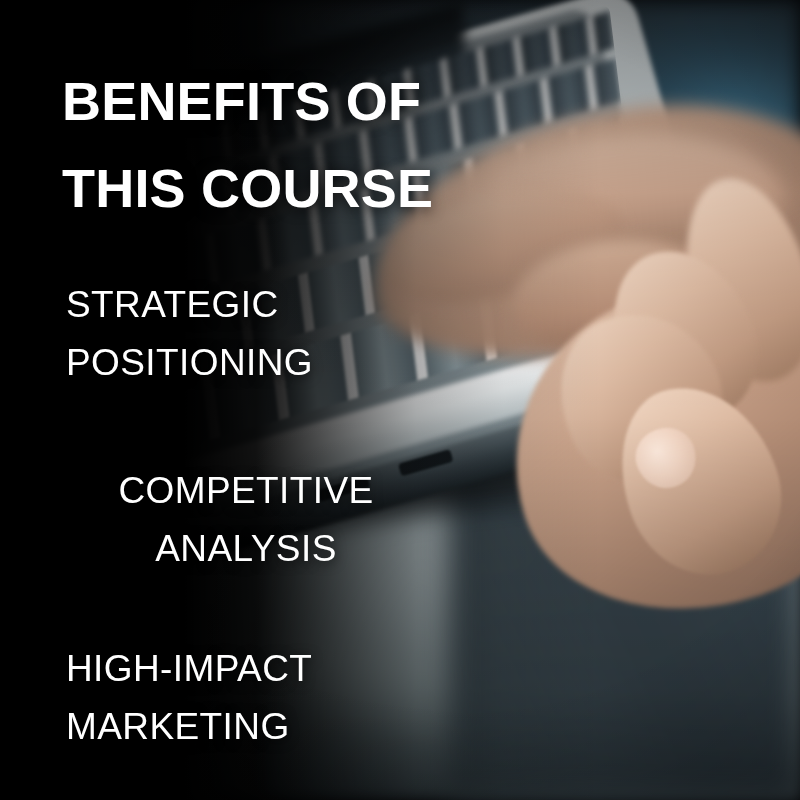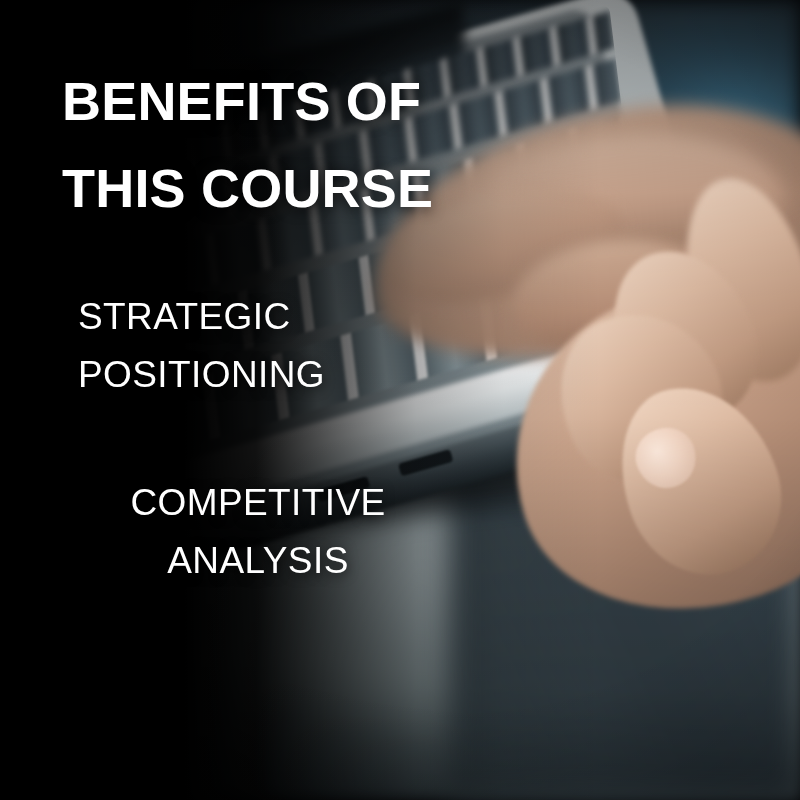--- a/index.html
+++ b/index.html
@@ -299,21 +299,21 @@
     line-height: 1.62;
     letter-spacing: 0.2px;
     text-transform: uppercase;
     text-shadow: 0 2px 14px rgba(0,0,0,0.75);
     white-space: pre-line;
   }
   .benefit {
     position: absolute;
     left: 62px;
     width: 360px;
-    margin: 16px;
+    margin: 4px;
     color: #ffffff;
     font-family: "Liberation Sans", sans-serif;
     font-weight: 300;
     font-size: 37px;
     line-height: 1.58;
     letter-spacing: 0.4px;
     text-transform: uppercase;
     text-shadow: 0 2px 12px rgba(0,0,0,0.80);
     white-space: pre-line;
   }
@@ -370,15 +370,17 @@
   <div class="content">
     <h1 class="headline">BENEFITS OF
 THIS COURSE</h1>
 
     <p class="benefit b0">STRATEGIC
 POSITIONING</p>
 
     <p class="benefit b1">COMPETITIVE
 ANALYSIS</p>
 
+    <p class="benefit b2">HIGH-IMPACT
+MARKETING</p>
   </div>
 
 </div>
 
 </body></html>

